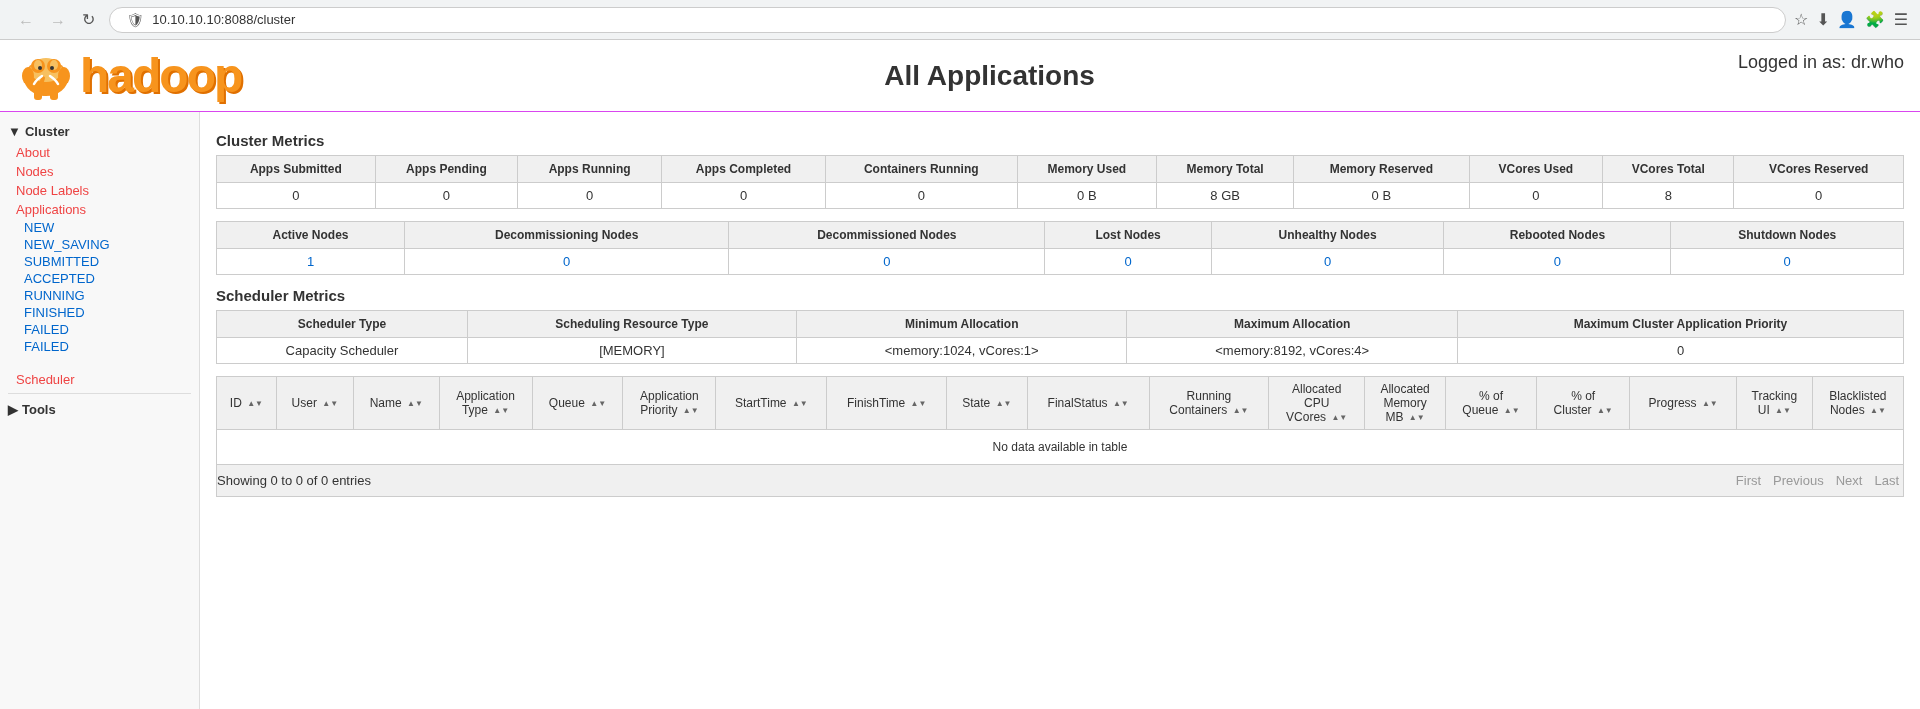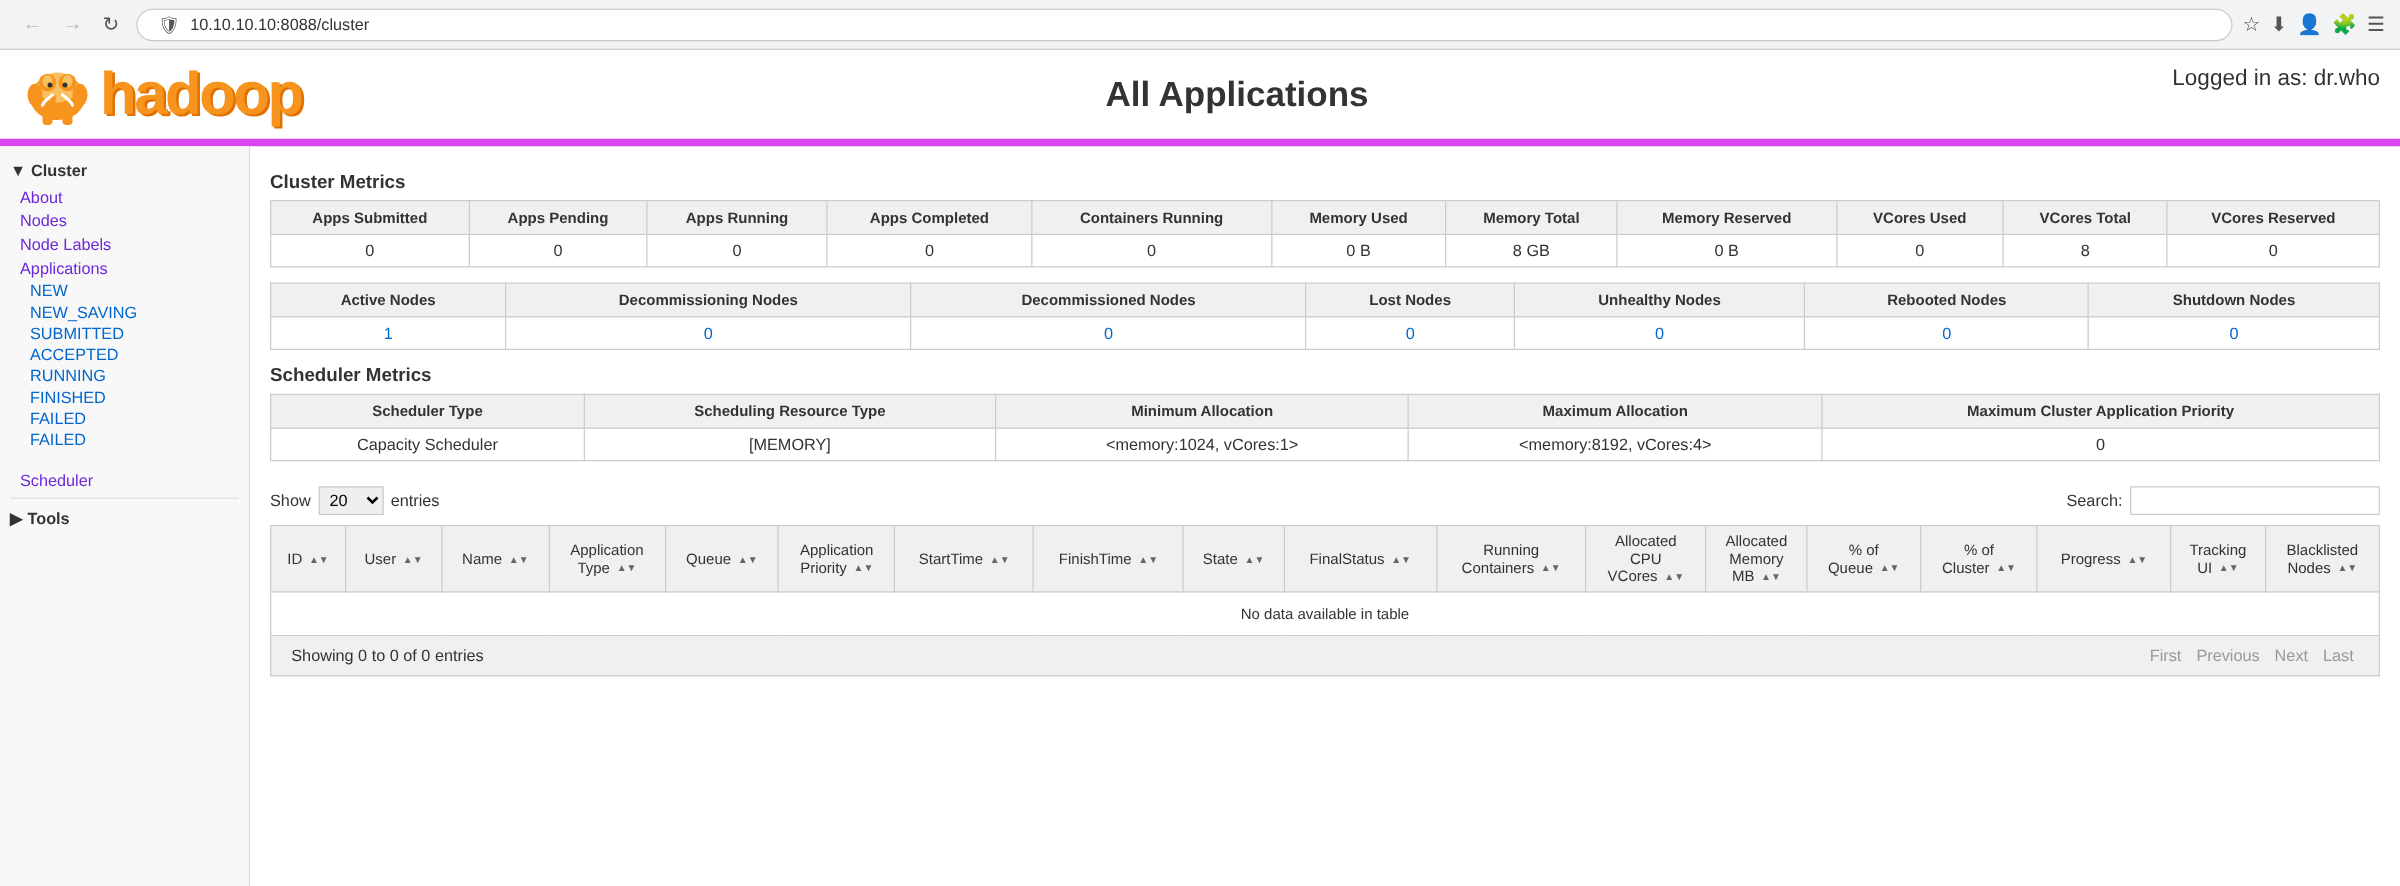--- a/index.html
+++ b/index.html
@@ -27,21 +27,21 @@
       border-radius: 20px; padding: 4px 16px;
       display: flex; align-items: center; gap: 8px;
       font-size: 13px;
     }
     .browser-actions { display: flex; gap: 8px; align-items: center; color: #555; font-size: 18px; }
 
     
     .top-bar {
       display: flex; align-items: center; justify-content: space-between;
       padding: 8px 16px;
-      border-bottom: 6px solid #d946ef;
+      border-bottom: 1px solid #d946ef;
     }
     .logo-area { display: flex; align-items: center; }
     .hadoop-logo {
       display: flex; align-items: center; gap: 4px;
     }
     .elephant-svg { width: 60px; height: 55px; }
     .hadoop-text {
       font-size: 48px; font-weight: bold; color: #f7941d;
       font-family: 'Arial Black', sans-serif;
       text-shadow: 2px 2px 0 #e07000;
@@ -64,21 +64,21 @@
       padding: 8px 0;
     }
     .sidebar-header {
       font-size: 13px; font-weight: bold; color: #333;
       padding: 4px 8px;
       display: flex; align-items: center; gap: 4px;
       cursor: pointer;
     }
     .sidebar-item {
       display: block; padding: 2px 16px;
-      color: #6d28d9; text-decoration: none;
+      color: #ef4444; text-decoration: none;
       font-size: 13px;
     }
     .sidebar-sub-item {
       display: block; padding: 1px 24px;
       color: #0066cc; text-decoration: none;
       font-size: 13px;
     }
     .sidebar-divider { border: none; border-top: 1px solid #ddd; margin: 4px 8px; }
     .tools-header {
       padding: 4px 8px; font-size: 13px; font-weight: bold;
@@ -148,21 +148,21 @@
       border: 1px solid #ccc; padding: 5px 6px;
       text-align: center;
     }
     .no-data-row td {
       text-align: center; color: #333; padding: 10px;
     }
 
     
     .table-footer {
       background: #f0f0f0; border: 1px solid #ccc;
-      border-top: none; padding: 8px 16px;
+      border-top: none; padding: 8px 0;
       display: flex; justify-content: space-between;
       align-items: center; font-size: 13px;
     }
     .pagination-buttons { display: flex; gap: 4px; }
     .page-btn {
       background: none; border: none; color: #999;
       font-size: 13px; cursor: default; padding: 0 4px;
     }
   </style>
 </head>
@@ -350,37 +350,20 @@
         <tr>
           <td>Capacity Scheduler</td>
           <td>[MEMORY]</td>
           <td>&lt;memory:1024, vCores:1&gt;</td>
           <td>&lt;memory:8192, vCores:4&gt;</td>
           <td>0</td>
         </tr>
       </tbody>
     </table>
 
-    <div class="table-controls">
-      <div class="show-entries">
-        <span>Show</span>
-        <select>
-          <option>10</option>
-          <option selected="">20</option>
-          <option>25</option>
-          <option>50</option>
-          <option>100</option>
-        </select>
-        <span>entries</span>
-      </div>
-      <div class="search-area">
-        <span>Search:</span>
-        <input type="text" class="search-input" style="">
-      </div>
-    </div>
 
     <table class="data-table">
       <thead>
         <tr>
           <th>ID <span class="sort-arrows">▲▼</span></th>
           <th>User <span class="sort-arrows">▲▼</span></th>
           <th>Name <span class="sort-arrows">▲▼</span></th>
           <th>Application<br>Type <span class="sort-arrows">▲▼</span></th>
           <th>Queue <span class="sort-arrows">▲▼</span></th>
           <th>Application<br>Priority <span class="sort-arrows">▲▼</span></th>

